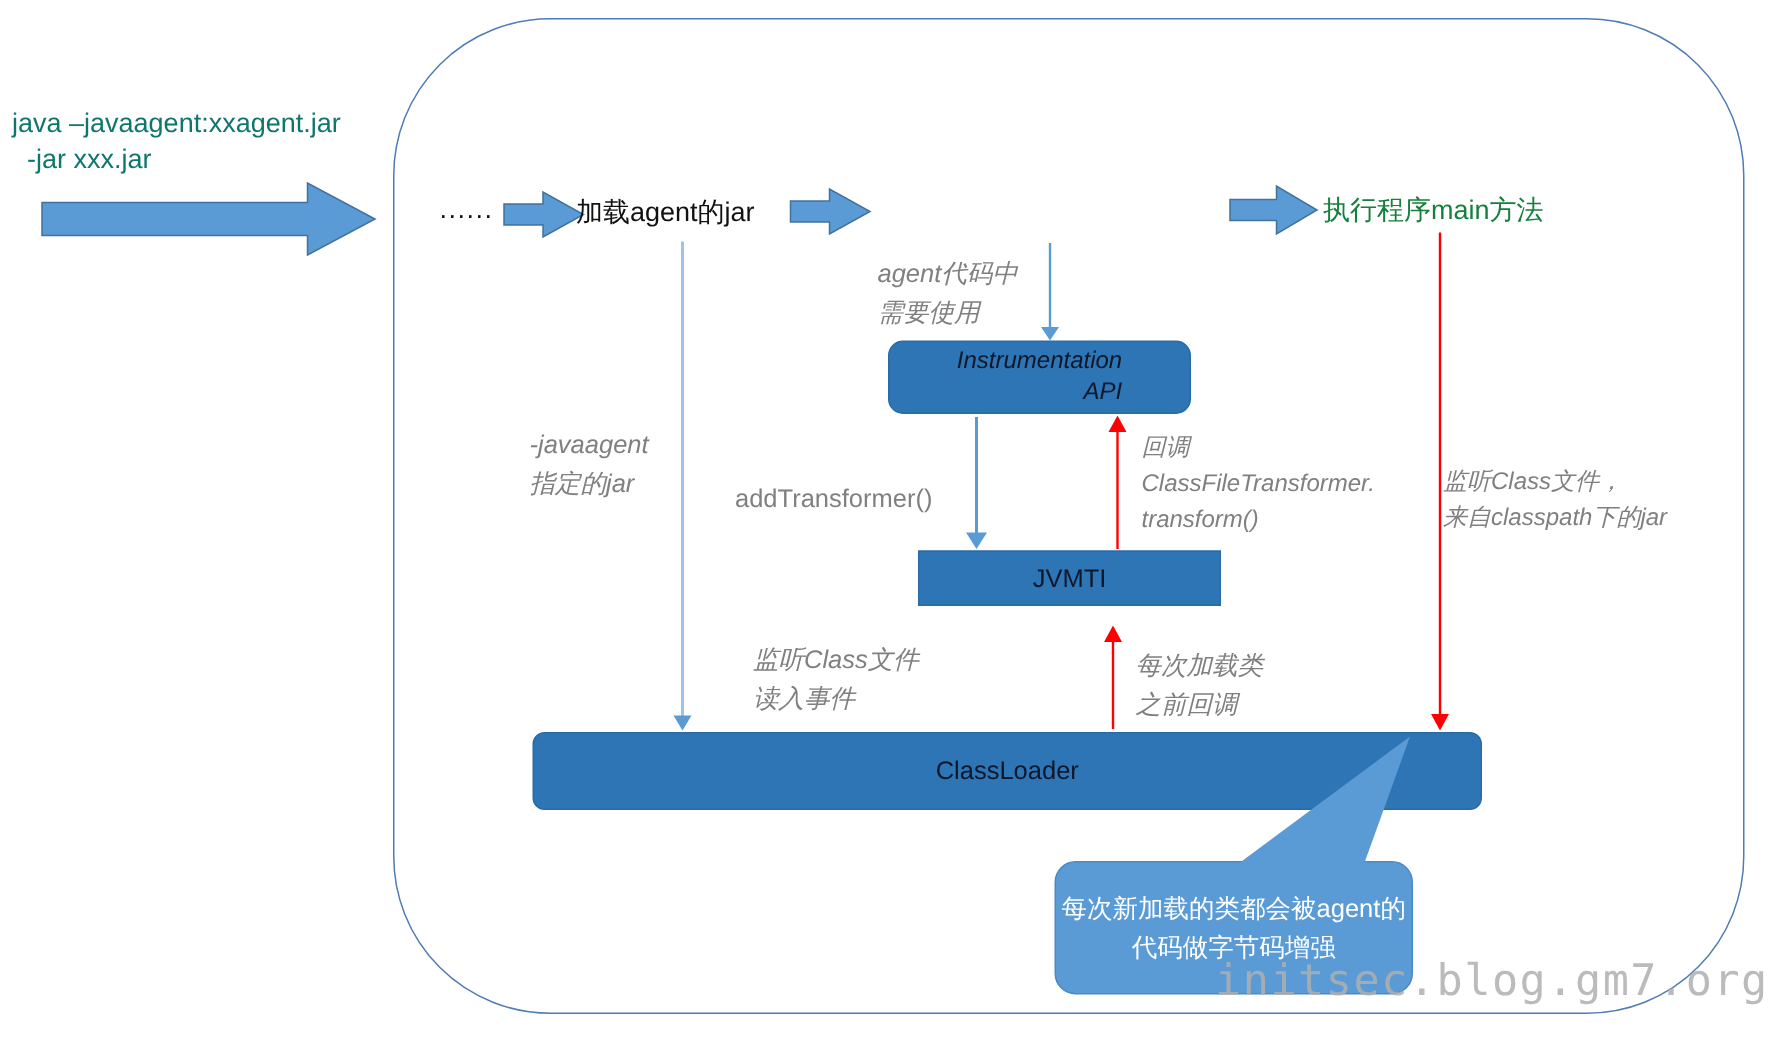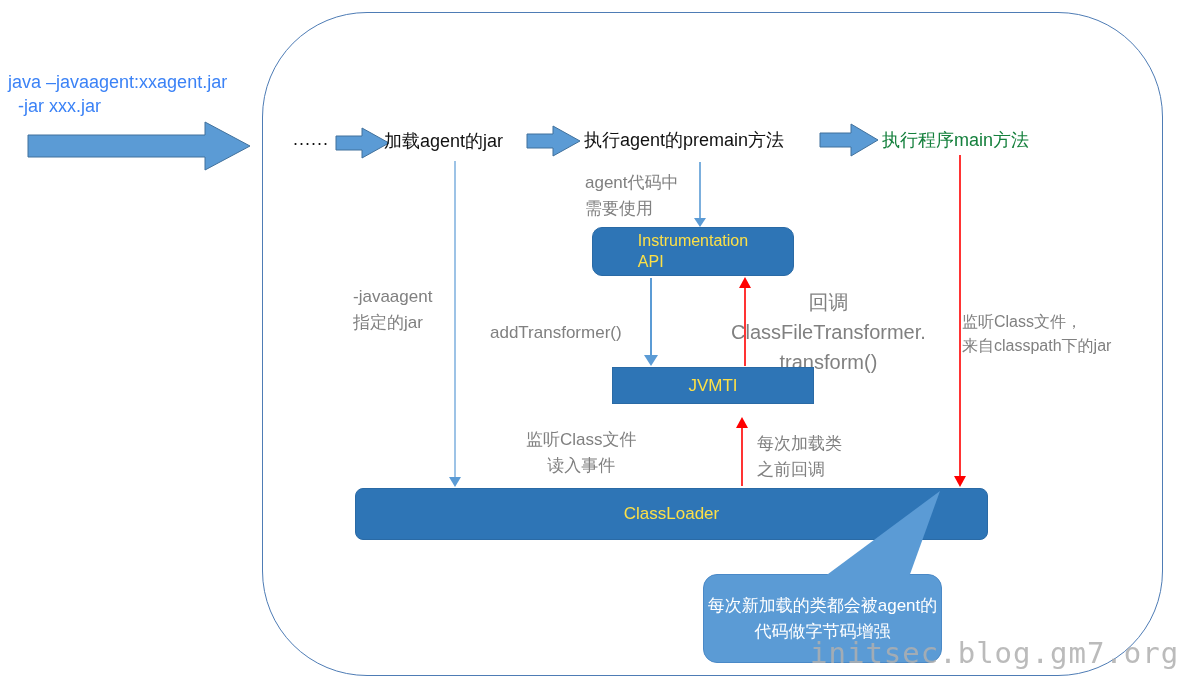--- a/index.html
+++ b/index.html
@@ -1,51 +1,51 @@
 <!DOCTYPE html>
 <html><head>
 <meta charset="utf-8">
 <style>
   html,body{margin:0;padding:0;background:#fff;}
   #stage{
     position:relative;width:1190px;height:697px;background:#fff;overflow:hidden;
     font-family:"Liberation Sans","DejaVu Sans",sans-serif;color:#1a1a1a;
   }
   .abs{position:absolute;}
-  .pre{white-space:pre-line;}
+  .pre{white-space:pre-line;font-style:italic;}
   
   #jvm-box{
     left:262px;top:12px;width:901px;height:664px;
     border:1.5px solid #4E7CB5;border-radius:105px;
     box-sizing:border-box;background:transparent;z-index:0;
   }
   #jvm-title{left:262px;top:66px;width:901px;text-align:center;
     font-size:23px;letter-spacing:.5px;color:#111;z-index:2;}
   
-  #cmd{left:8px;top:70px;font-size:18px;line-height:1.35;color:#3b82f6;}
+  #cmd{left:8px;top:70px;font-size:18px;line-height:1.35;color:#0f766e;}
   #cmd .l2{padding-left:10px;}
   
   .step{font-size:18px;color:#111;z-index:2;}
   #flow-dots{left:293px;top:129px;font-size:18px;letter-spacing:1px;}
   #step1{left:384px;top:129px;}
   #step2{left:584px;top:128px;}
   #step3{left:882px;top:128px;color:#15803d;}
   
   .gray{color:#808080;font-size:17px;line-height:1.5;z-index:2;}
   #lbl-agent-code{left:585px;top:170px;}
   #lbl-javaagent{left:353px;top:284px;}
   #lbl-addtransformer{left:490px;top:320px;}
-  #lbl-callback{left:731px;top:287px;font-size:20px;text-align:center;}
+  #lbl-callback{left:761px;top:287px;font-size:16px;}
   #lbl-startup{left:962px;top:310px;font-size:16px;}
-  #lbl-listen{left:526px;top:427px;text-align:center;}
+  #lbl-listen{left:502px;top:427px;}
   #lbl-eachload{left:757px;top:431px;}
   
   .bluebox{
-    background:#2E75B6;border:1px solid #2A6AA5;color:#fde047;
-    display:flex;align-items:center;justify-content:center;text-align:left;
+    background:#2E75B6;border:1px solid #2A6AA5;color:#0f172a;
+    display:flex;align-items:center;justify-content:center;text-align:right;
     box-sizing:border-box;z-index:2;
   }
   #box-instr{left:592px;top:227px;width:202px;height:49px;border-radius:10px;
     font-size:16px;line-height:1.3;}
   #box-jvmti{left:612px;top:367px;width:202px;height:37px;border-radius:0;font-size:17px;}
   #box-classloader{left:355px;top:488px;width:633px;height:52px;border-radius:8px;font-size:17px;}
   
   #callout{
     left:703px;top:574px;width:239px;height:89px;background:#5B9BD5;
     border:1px solid #4A89C7;border-radius:14px;color:#fff;font-size:17px;
@@ -95,21 +95,20 @@
 
     <line x1="742" y1="486" x2="742" y2="427" stroke="#FF0000" stroke-width="1.6"></line>
     <polygon points="736,428 748,428 742,417" fill="#FF0000"></polygon>
 
     <line x1="960" y1="155" x2="960" y2="477" stroke="#FF0000" stroke-width="1.6"></line>
     <polygon points="954,476 966,476 960,487" fill="#FF0000"></polygon>
   </svg>
 
   <div class="abs step" id="flow-dots">......</div>
   <div class="abs step" id="step1">加载agent的jar</div>
-  <div class="abs step" id="step2">执行agent的premain方法</div>
   <div class="abs step" id="step3">执行程序main方法</div>
 
   <div class="abs gray pre" id="lbl-agent-code">agent代码中
 需要使用</div>
   <div class="abs gray pre" id="lbl-javaagent">-javaagent
 指定的jar</div>
   <div class="abs gray" id="lbl-addtransformer">addTransformer()</div>
   <div class="abs gray pre" id="lbl-callback">回调
 ClassFileTransformer.
 transform()</div>

